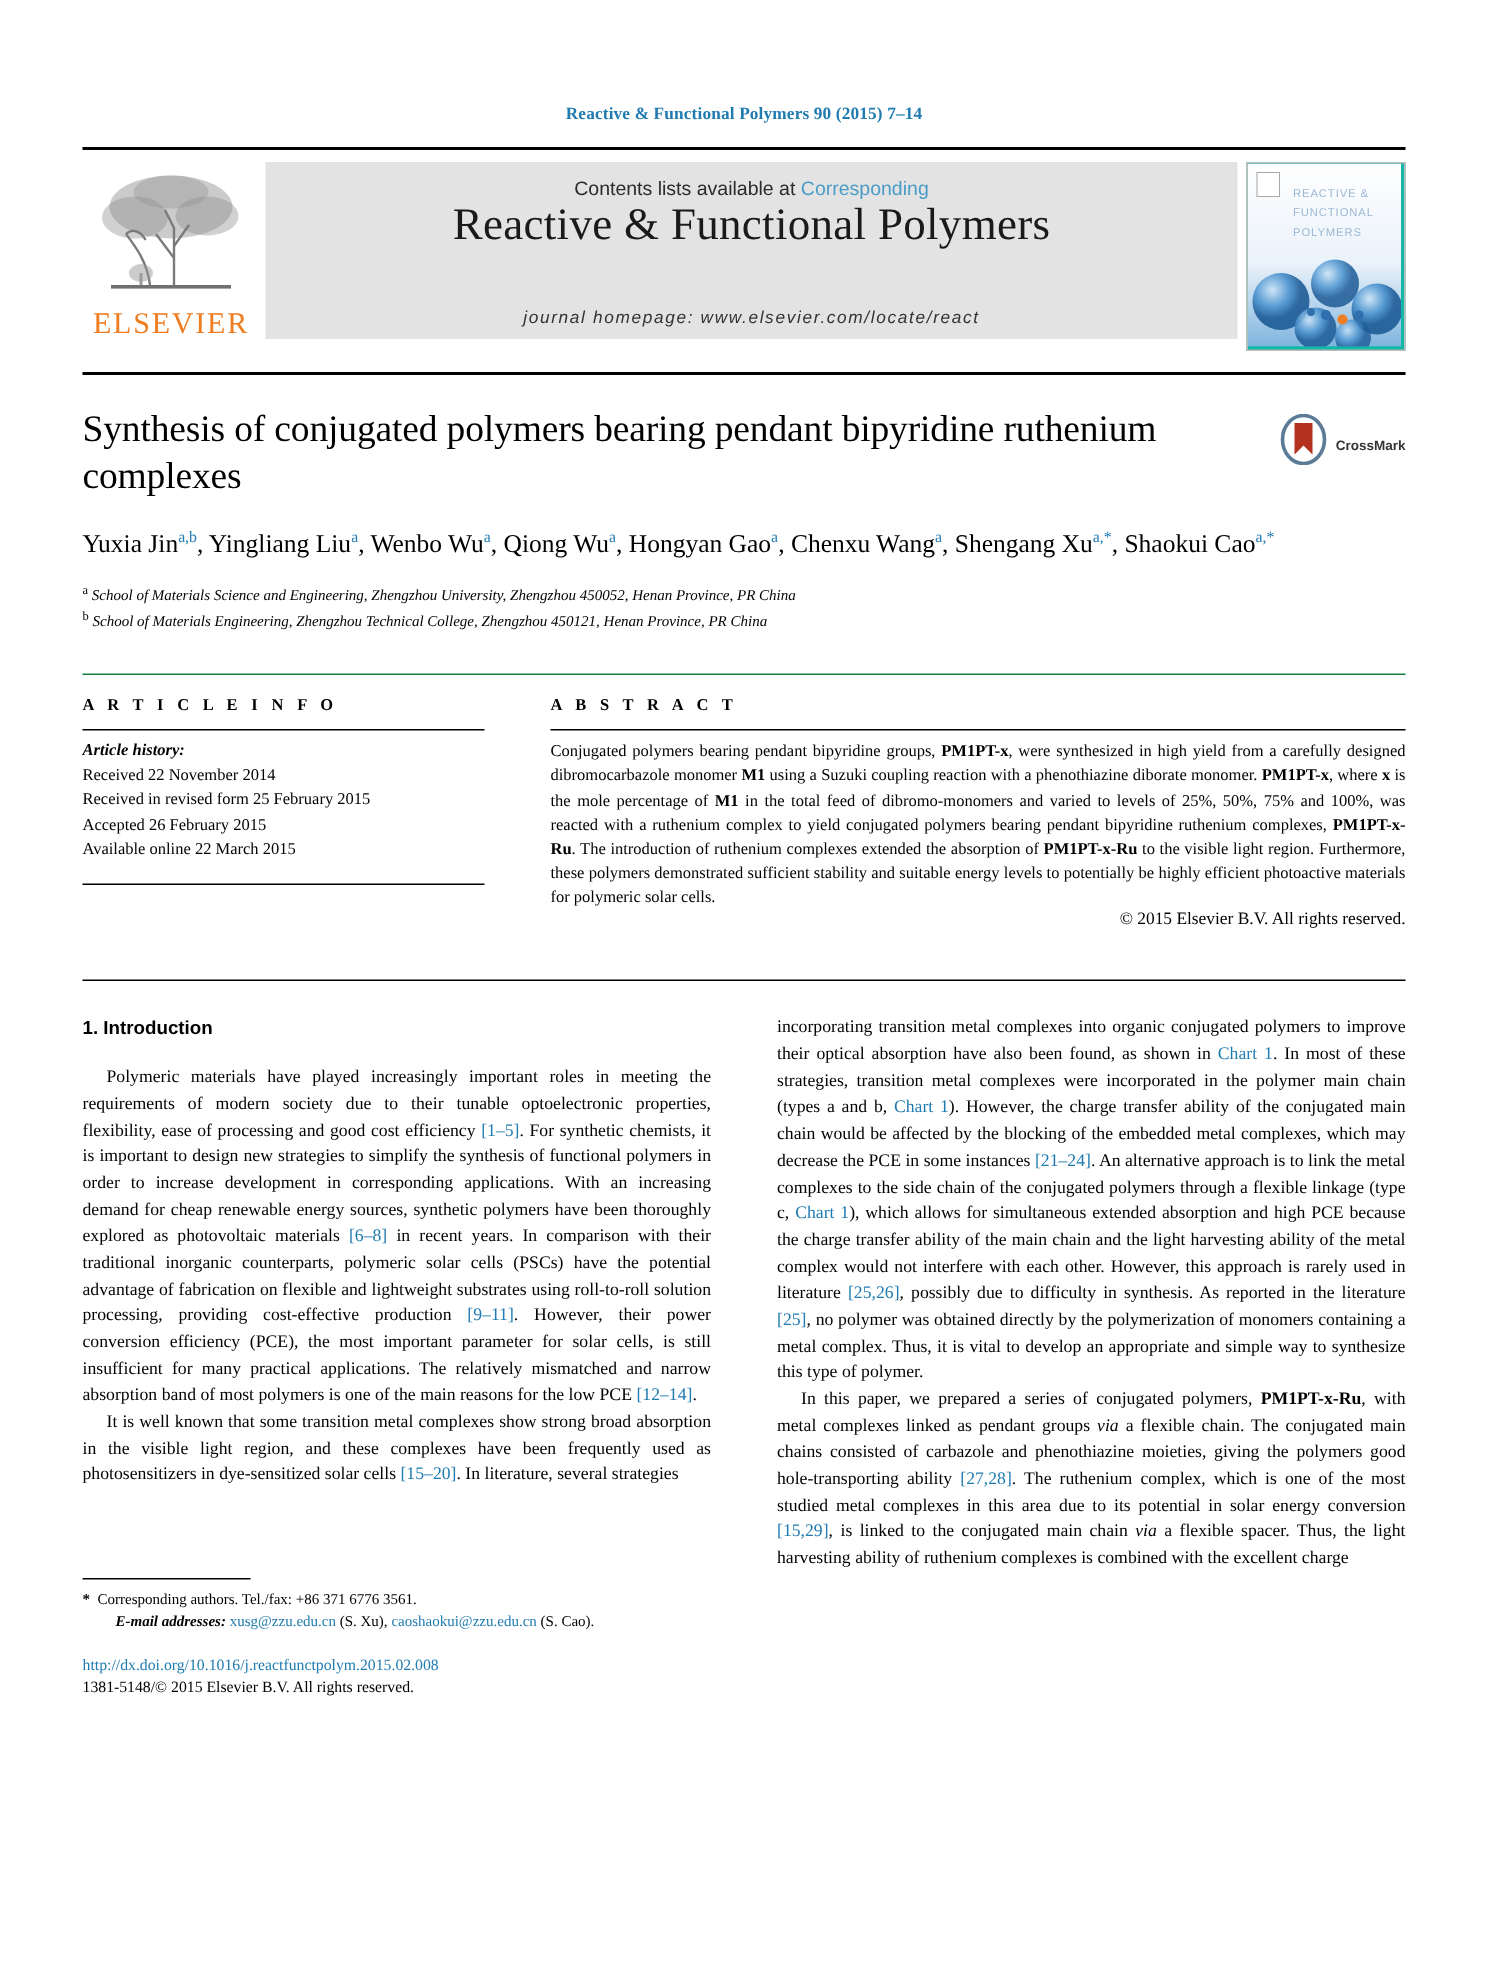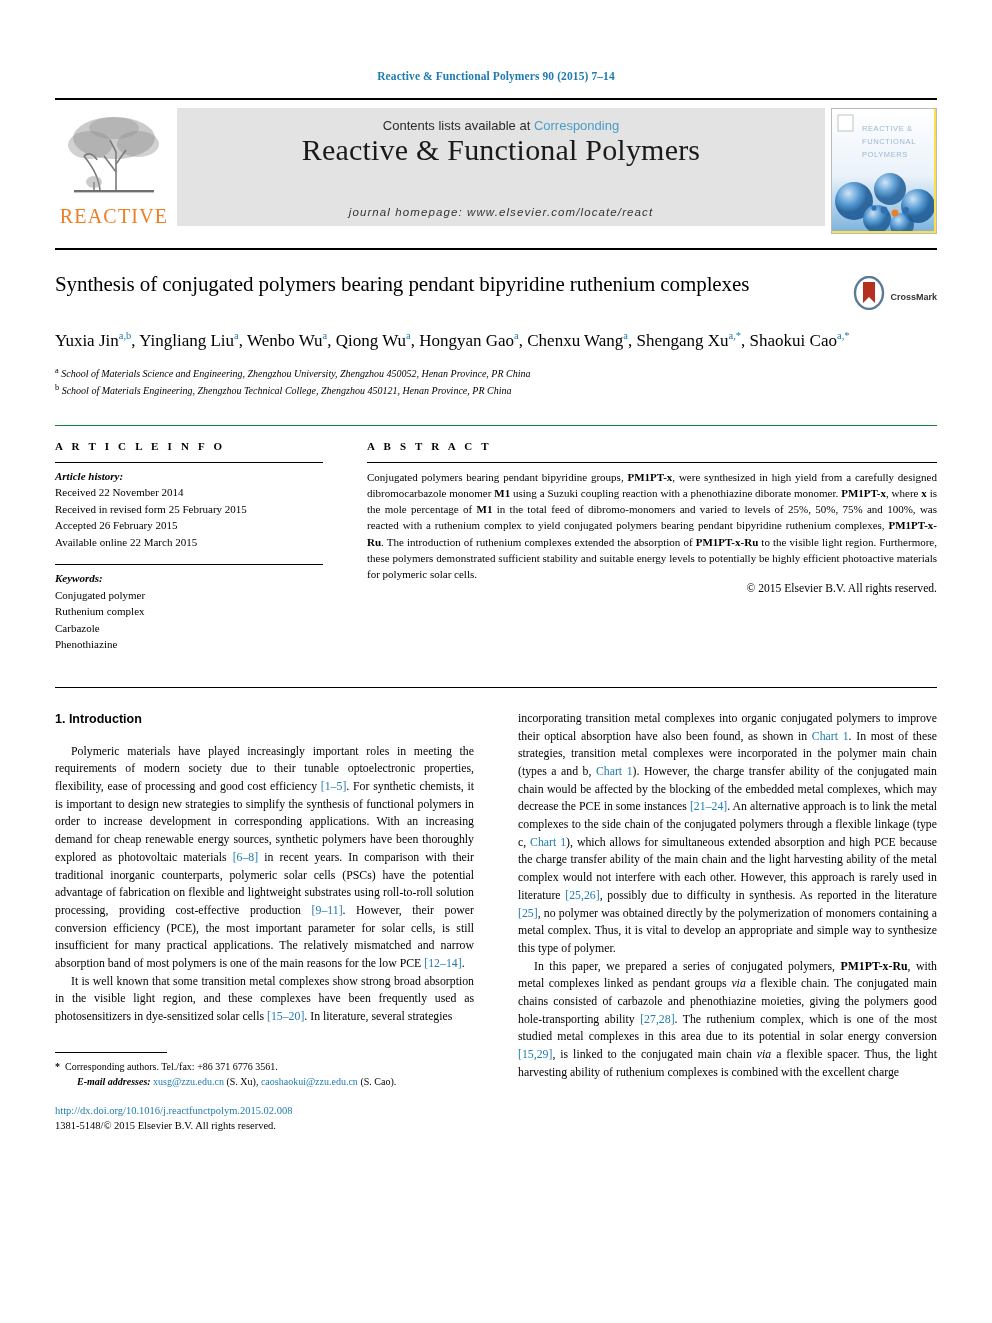--- a/index.html
+++ b/index.html
@@ -94,36 +94,36 @@
     bottom: 8px;
     font-style: italic;
   }
   .cover {
     flex: 0 0 104px;
     width: 104px;
     height: 124px;
     border: 1px solid #bbb;
     position: relative;
     overflow: hidden;
-    background: #fde047;
+    background: #14b8a6;
   }
 
   
   .title-rule {
     border-top: 2px solid #000;
     margin-top: 8px;
   }
   .title-area {
     display: flex;
     margin-top: 22px;
   }
   .title-main { flex: 1; }
   h1.article-title {
     font-family: "Liberation Serif", serif;
-    font-size: 21px;
+    font-size: 25px;
     font-weight: normal;
     line-height: 1.22;
     margin: 0;
     letter-spacing: -.1px;
   }
   .crossmark {
     flex: 0 0 108px;
     display: flex;
     align-items: flex-start;
     justify-content: flex-end;
@@ -270,21 +270,21 @@
           <path d="M52 60 L40 44"></path>
           <path d="M36 78 C34 62 26 52 20 44"></path>
           <path d="M20 44 C24 40 30 42 33 48"></path>
         </g>
         <g fill="#9a9a9a">
           <ellipse cx="30" cy="70" rx="8" ry="6" opacity="0.5"></ellipse>
           <rect x="29" y="70" width="2" height="9"></rect>
         </g>
         <rect x="10" y="78" width="80" height="2.4" fill="#6f6f6f"></rect>
       </svg>
-      <div class="elsevier-word">REACTIVE</div>
+      <div class="elsevier-word">ELSEVIER</div>
     </div>
 
     <div class="banner">
       <div class="contents">
         <span>Contents lists available at</span>
         <span class="sd">Corresponding</span>
       </div>
       <div class="jtitle">Reactive &amp; Functional Polymers</div>
       <div class="homepage">journal homepage: www.elsevier.com/locate/react</div>
     </div>
@@ -355,27 +355,20 @@
       <div class="hr-thin"></div>
       <div class="info-group">
         <div class="lead">Article history:</div>
         <div>Received 22 November 2014</div>
         <div>Received in revised form 25 February 2015</div>
         <div>Accepted 26 February 2015</div>
         <div>Available online 22 March 2015</div>
       </div>
       <div class="info-spacer"></div>
       <div class="hr-thin"></div>
-      <div class="info-group">
-        <div class="lead">Keywords:</div>
-        <div>Conjugated polymer</div>
-        <div>Ruthenium complex</div>
-        <div>Carbazole</div>
-        <div>Phenothiazine</div>
-      </div>
     </div>
 
     <div class="col-abstract">
       <div class="sec-head">A B S T R A C T</div>
       <div class="hr-thin"></div>
       <div class="abstract-body">Conjugated polymers bearing pendant bipyridine groups, <b>PM1PT-x</b>, were synthesized in high yield from a carefully designed dibromocarbazole monomer <b>M1</b> using a Suzuki coupling reaction with a phenothiazine diborate monomer. <b>PM1PT-x</b>, where <b>x</b> is the mole percentage of <b>M1</b> in the total feed of dibromo-monomers and varied to levels of 25%, 50%, 75% and 100%, was reacted with a ruthenium complex to yield conjugated polymers bearing pendant bipyridine ruthenium complexes, <b>PM1PT-x-Ru</b>. The introduction of ruthenium complexes extended the absorption of <b>PM1PT-x-Ru</b> to the visible light region. Furthermore, these polymers demonstrated sufficient stability and suitable energy levels to potentially be highly efficient photoactive materials for polymeric solar cells.</div>
       <div class="copyright">© 2015 Elsevier B.V. All rights reserved.</div>
     </div>
   </div>
 

